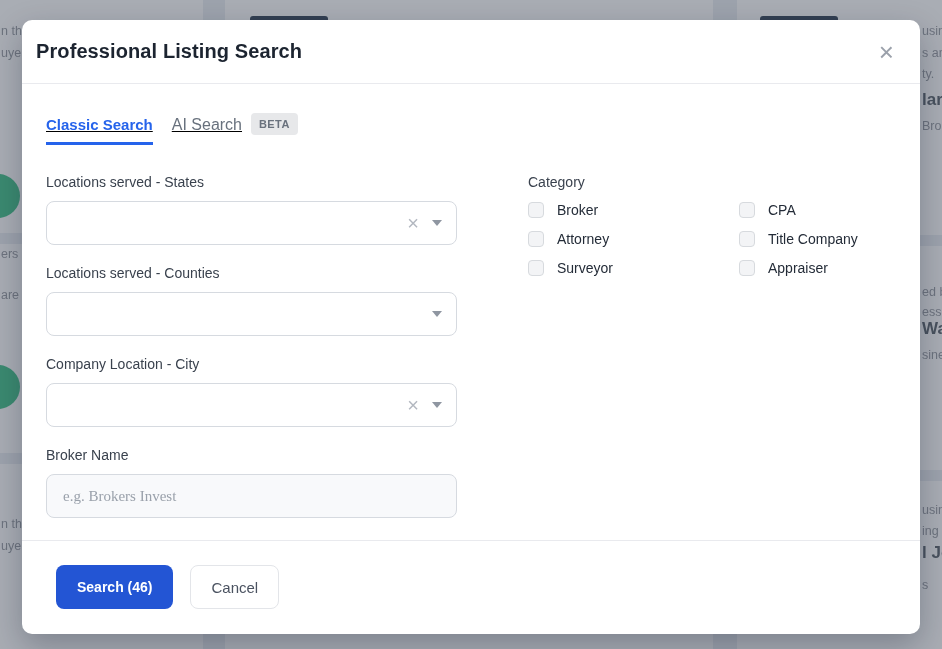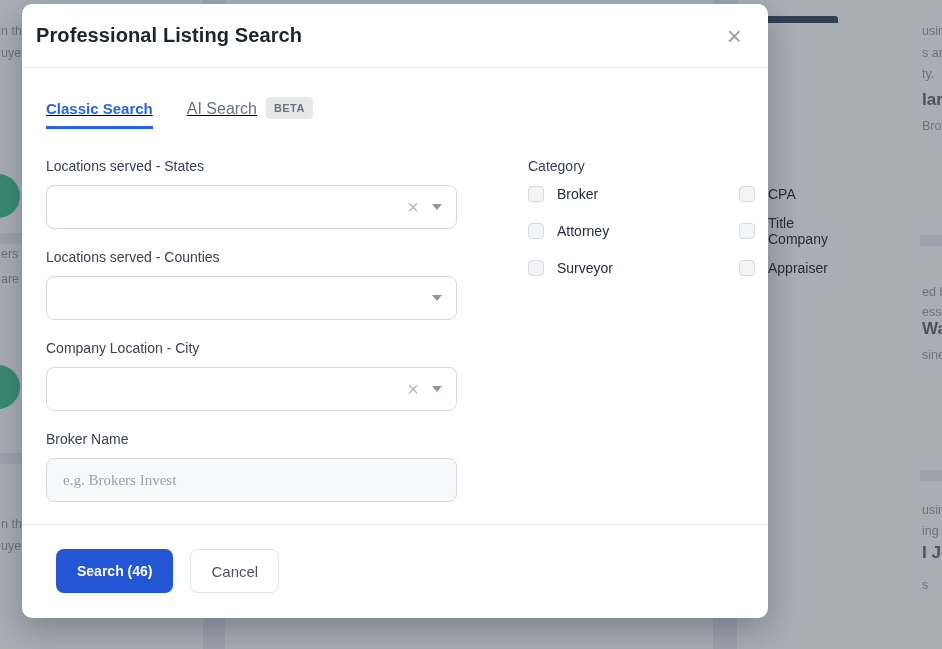--- a/index.html
+++ b/index.html
@@ -23,42 +23,42 @@
   .bg-frag { position:absolute; white-space:nowrap; font-size:12.5px;
     color:#6d737e; line-height:14px; }
   .bg-frag.bold { font-size:17px; font-weight:700; color:#49525e; }
   .bg-left-strip  { position:absolute; left:0; top:0; width:38px; height:649px; overflow:hidden; }
   .bg-right-strip { position:absolute; left:920px; top:0; width:22px; height:649px; overflow:hidden; }
   .bg-left-strip .bg-frag { left:1px; }
   .bg-right-strip .bg-frag { left:2px; }
 
   
   .modal {
-    position:absolute; left:22px; top:4px; width:746px; height:614px;
+    position:absolute; left:22px; top:20px; width:898px; height:614px;
     background:#ffffff; border-radius:10px;
     box-shadow:0 12px 32px rgba(15,23,42,.28);
     display:flex; flex-direction:column;
   }
   .modal-header {
     height:64px; flex:0 0 64px; display:flex; align-items:center;
     justify-content:space-between; padding:0 26px 0 14px;
     border-bottom:1px solid #e9eaee; border-radius:10px 10px 0 0;
   }
   .modal-title { font-size:20px; font-weight:600; color:#1c2430; letter-spacing:.1px; }
   .modal-close { font-size:26px; line-height:26px; color:#9ba1ab; cursor:pointer;
     background:none; border:none; font-family:inherit; }
 
   .modal-body { flex:1 1 auto; padding:31px 24px 0 24px; }
 
   
   .tabs { display:flex; align-items:baseline;text-decoration:underline; }
   .tab { font-size:15px; cursor:pointer; }
   .tab.active { color:#2563eb; font-weight:700; padding-bottom:9px;
     border-bottom:3px solid #2563eb; }
-  .tab.inactive { color:#68717d; font-size:16px; margin-left:34px; }
+  .tab.inactive { color:#68717d; font-size:16px; margin-left:19px; }
   .beta-badge { display:inline-block; margin-left:9px; background:#e7e8ea;
     color:#6a727e; font-size:11px; font-weight:600; letter-spacing:.4px;
     padding:5px 8px; border-radius:4px; transform:translateY(-2px); }
 
   
   .form-row { display:flex; margin-top:29px;gap:48px; }
   .col-left { width:411px; flex:0 0 411px; }
   .col-right { margin-left:23px; flex:1; }
 
   .field-group { margin-bottom:20px; }
@@ -108,21 +108,21 @@
   <div class="bg-darkbar" style="left:760px;"></div>
 
   <div class="bg-left-strip">
     <div class="bg-band" style="left:0; width:22px; top:233px;"></div>
     <div class="bg-band" style="left:0; width:22px; top:453px;"></div>
     <div class="bg-avatar" style="top:174px;"></div>
     <div class="bg-avatar" style="top:365px;"></div>
     <span class="bg-frag" style="top:24px;">n th</span>
     <span class="bg-frag" style="top:46px;">uye</span>
     <span class="bg-frag" style="top:247px;">ers</span>
-    <span class="bg-frag" style="top:272px;">are</span>
+    <span class="bg-frag" style="top:288px;">are</span>
     <span class="bg-frag" style="top:517px;">n th</span>
     <span class="bg-frag" style="top:539px;">uye</span>
   </div>
 
   <div class="bg-right-strip">
     <div class="bg-band" style="left:0; width:22px; top:235px;"></div>
     <div class="bg-band" style="left:0; width:22px; top:470px;"></div>
     <span class="bg-frag" style="top:24px;">usin</span>
     <span class="bg-frag" style="top:46px;">s an</span>
     <span class="bg-frag" style="top:67px;">ty.</span>

